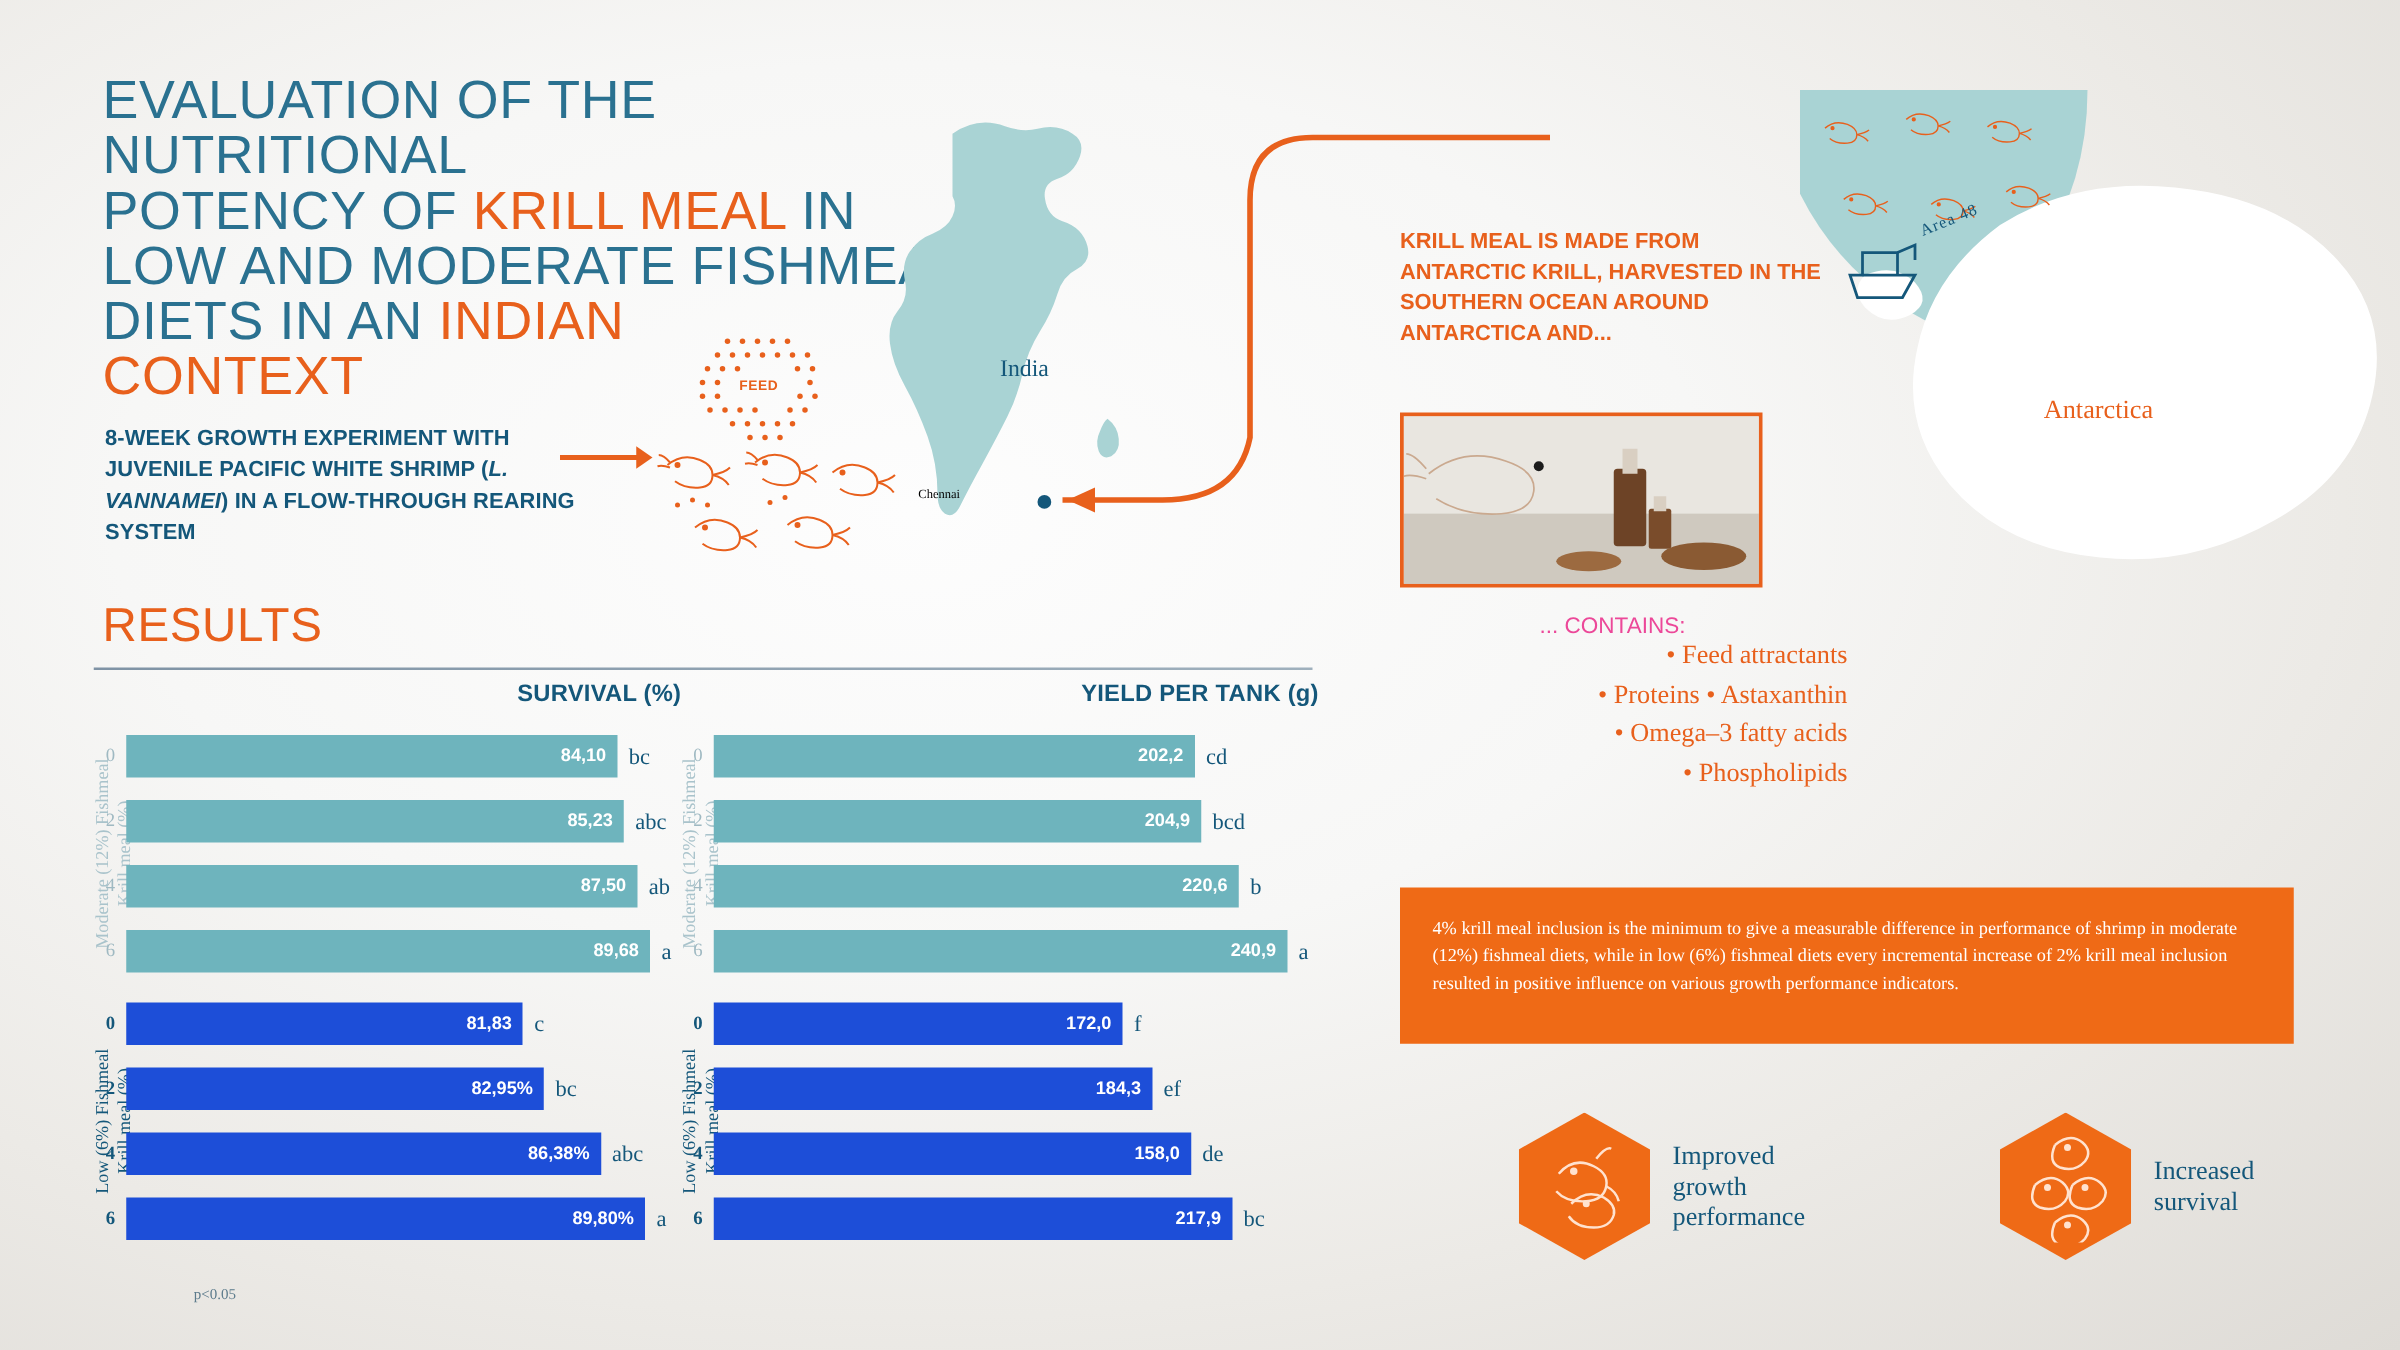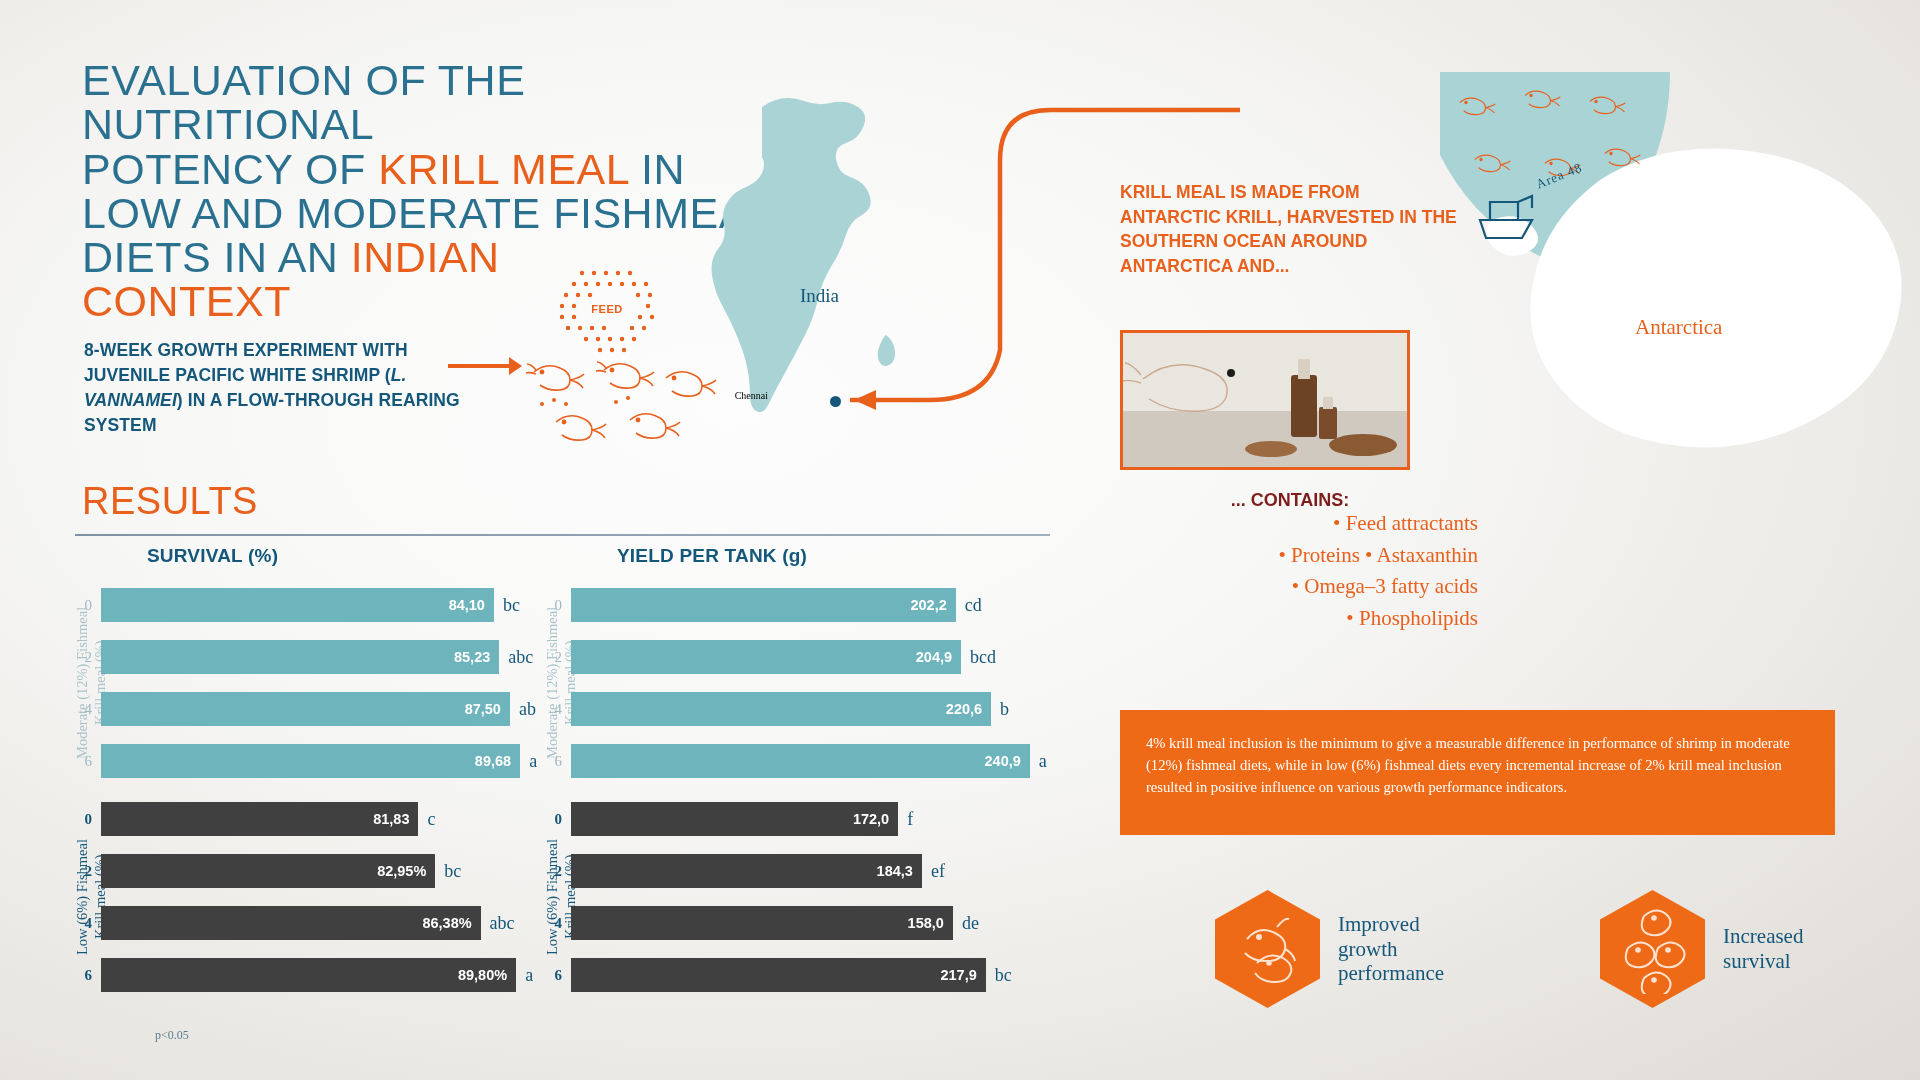--- a/index.html
+++ b/index.html
@@ -56,21 +56,21 @@
     position: absolute; left: 75px; top: 534px; width: 975px; height: 2px;
     background: linear-gradient(90deg, #7f93a5, #9fb0bd);
   }
 
   
   .chart { position: absolute; top: 545px; }
   .chart.survival { left: 75px; width: 470px; }
   .chart.yield { left: 545px; width: 510px; }
   .chart-title {
     font-size: 19px; font-weight: bold; color: #14577a; letter-spacing: .2px;
-    margin-left: 72px; margin-bottom: 16px;
+    margin-left: 72px; margin-bottom: 16px; text-align: right;
   }
   .group { position: relative; }
   .group-label {
     position: absolute; left: -2px; top: 0; height: 100%;
     writing-mode: vertical-rl; transform: rotate(180deg);
     display: flex; align-items: center; justify-content: center;
     font-family: "Liberation Serif", serif; font-size: 14.5px;
     line-height: 1.25; text-align: center;
   }
   .group.moderate .group-label { color: #a9c3cb; }
@@ -82,21 +82,21 @@
     font-family: "Liberation Serif", serif; font-size: 15px;
   }
   .group.moderate .tick { color: #9fb9c2; }
   .group.low .tick { color: #14577a; font-weight: bold; }
   .barwrap { flex: 1; position: relative; height: 34px; display: flex; align-items: center; }
   .bar {
     height: 34px; display: flex; align-items: center; justify-content: flex-end;
     padding-right: 9px; color: #fff; font-size: 14.5px; font-weight: bold;
   }
   .group.moderate .bar { background: #6eb4bd; }
-  .group.low .bar { background: #404040; }
+  .group.low .bar { background: #1d4ed8; }
   .sig {
     margin-left: 9px; font-family: "Liberation Serif", serif; font-size: 18px;
     color: #14577a; white-space: nowrap;
   }
   .pvalue {
     position: absolute; left: 155px; top: 1028px;
     font-size: 12px; color: #5c7b8c; font-family: "Liberation Serif", serif;
   }
   .group.low { margin-top: 14px; }
 
@@ -134,21 +134,21 @@
     position: absolute; left: 1120px; top: 180px; width: 340px;
     font-size: 17.5px; line-height: 1.4; font-weight: bold; color: #e8601c;
   }
   .photo {
     position: absolute; left: 1120px; top: 330px; width: 290px; height: 140px;
     border: 3px solid #e8601c; overflow: hidden;
     background: linear-gradient(180deg, #e7e4de 0%, #d9d5cd 55%, #cfcac1 100%);
   }
   .contains-head {
     position: absolute; left: 1120px; top: 490px; width: 340px; text-align: center;
-    font-size: 18px; font-weight: bold; color: #7f1d1d;
+    font-size: 18px; font-weight: normal; color: #ec4899;
   }
   .contains-list {
     position: absolute; left: 1098px; top: 508px; width: 380px; text-align: right;
     font-family: Liberation Serif, serif; font-size: 21px; line-height: 1.5;
     color: #e8601c;
   }
   .conclusion {
     position: absolute; left: 1120px; top: 710px; width: 715px; height: 125px;
     background: #ef6a16; color: #fff; padding: 22px 26px;
     font-size: 14.6px; line-height: 1.52; font-family: "Liberation Serif", serif;

